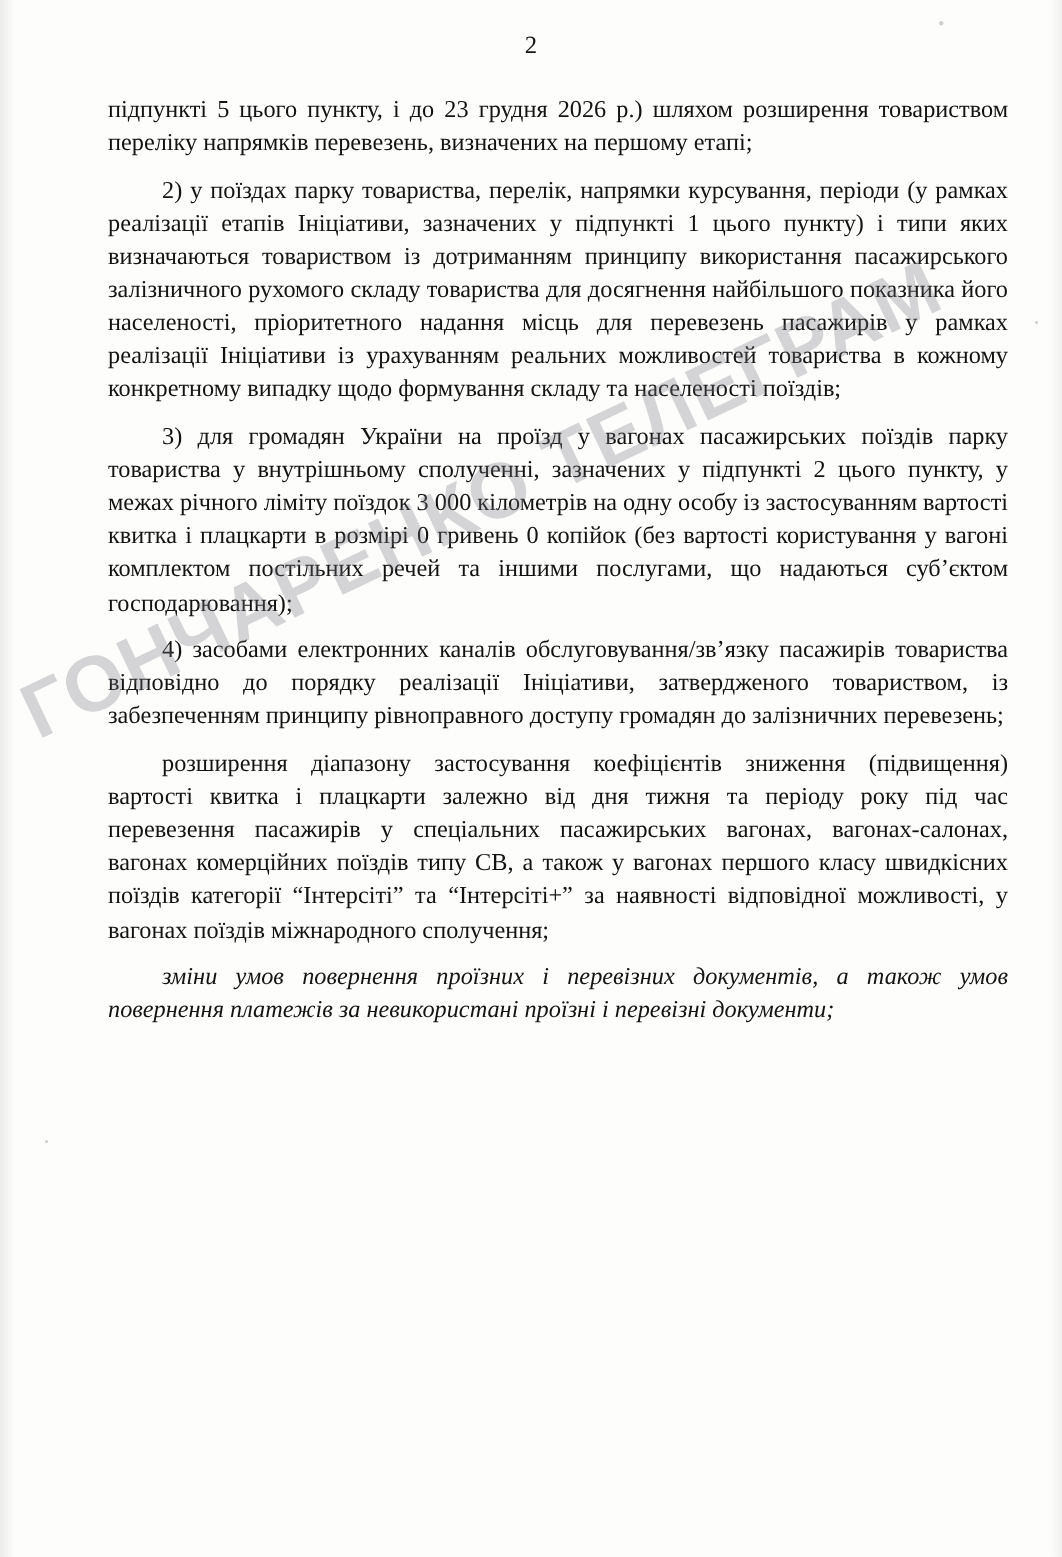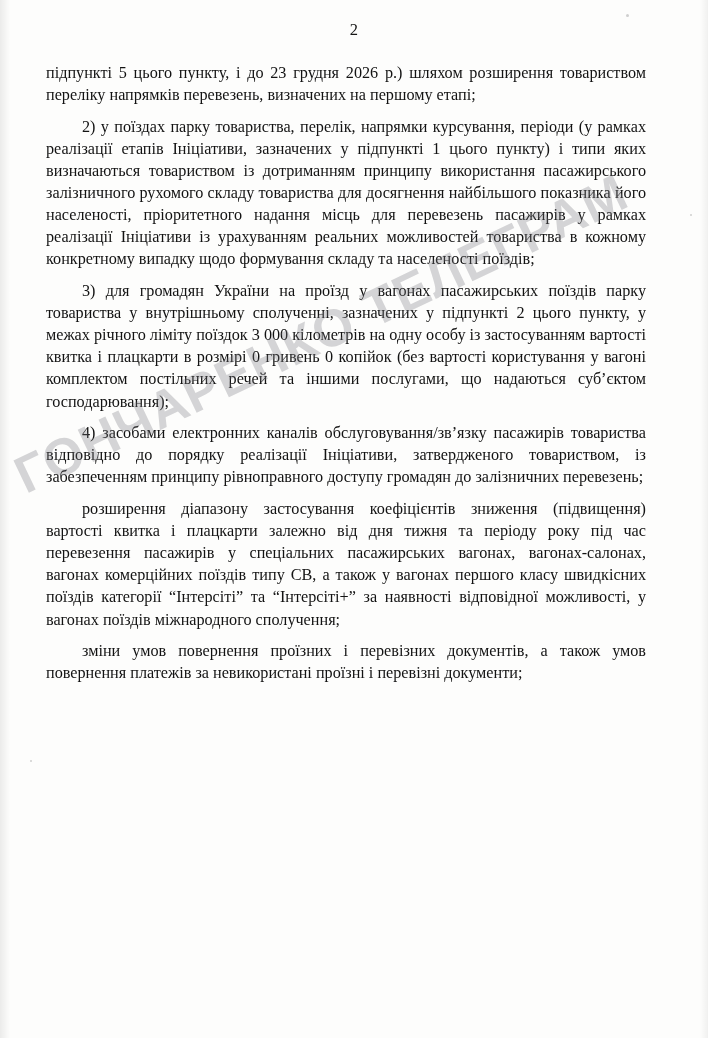--- a/index.html
+++ b/index.html
@@ -28,37 +28,38 @@
     left: 0;
     width: 708px;
     text-align: center;
     font-size: 16.5px;
     color: #151515;
     letter-spacing: 0.2px;
   }
   .doc-body {
     position: absolute;
     top: 62px;
-    left: 46px;
+    left: 72px;
     width: 600px;
   }
   .para {
     font-size: 16.2px;
     line-height: 1.365;
     text-align: justify;
     text-justify: inter-word;
     margin: 0 0 9.5px 0;
     color: #131313;
     hyphens: none;
   }
   .para.indent {
     text-indent: 36px;
   }
   .para.tight {
     margin-bottom: 9px;
+    font-style: italic;
   }
   .watermark {
     position: absolute;
     left: 18px;
     top: 268px;
     width: 672px;
     height: 470px;
     pointer-events: none;
     z-index: 5;
   }

